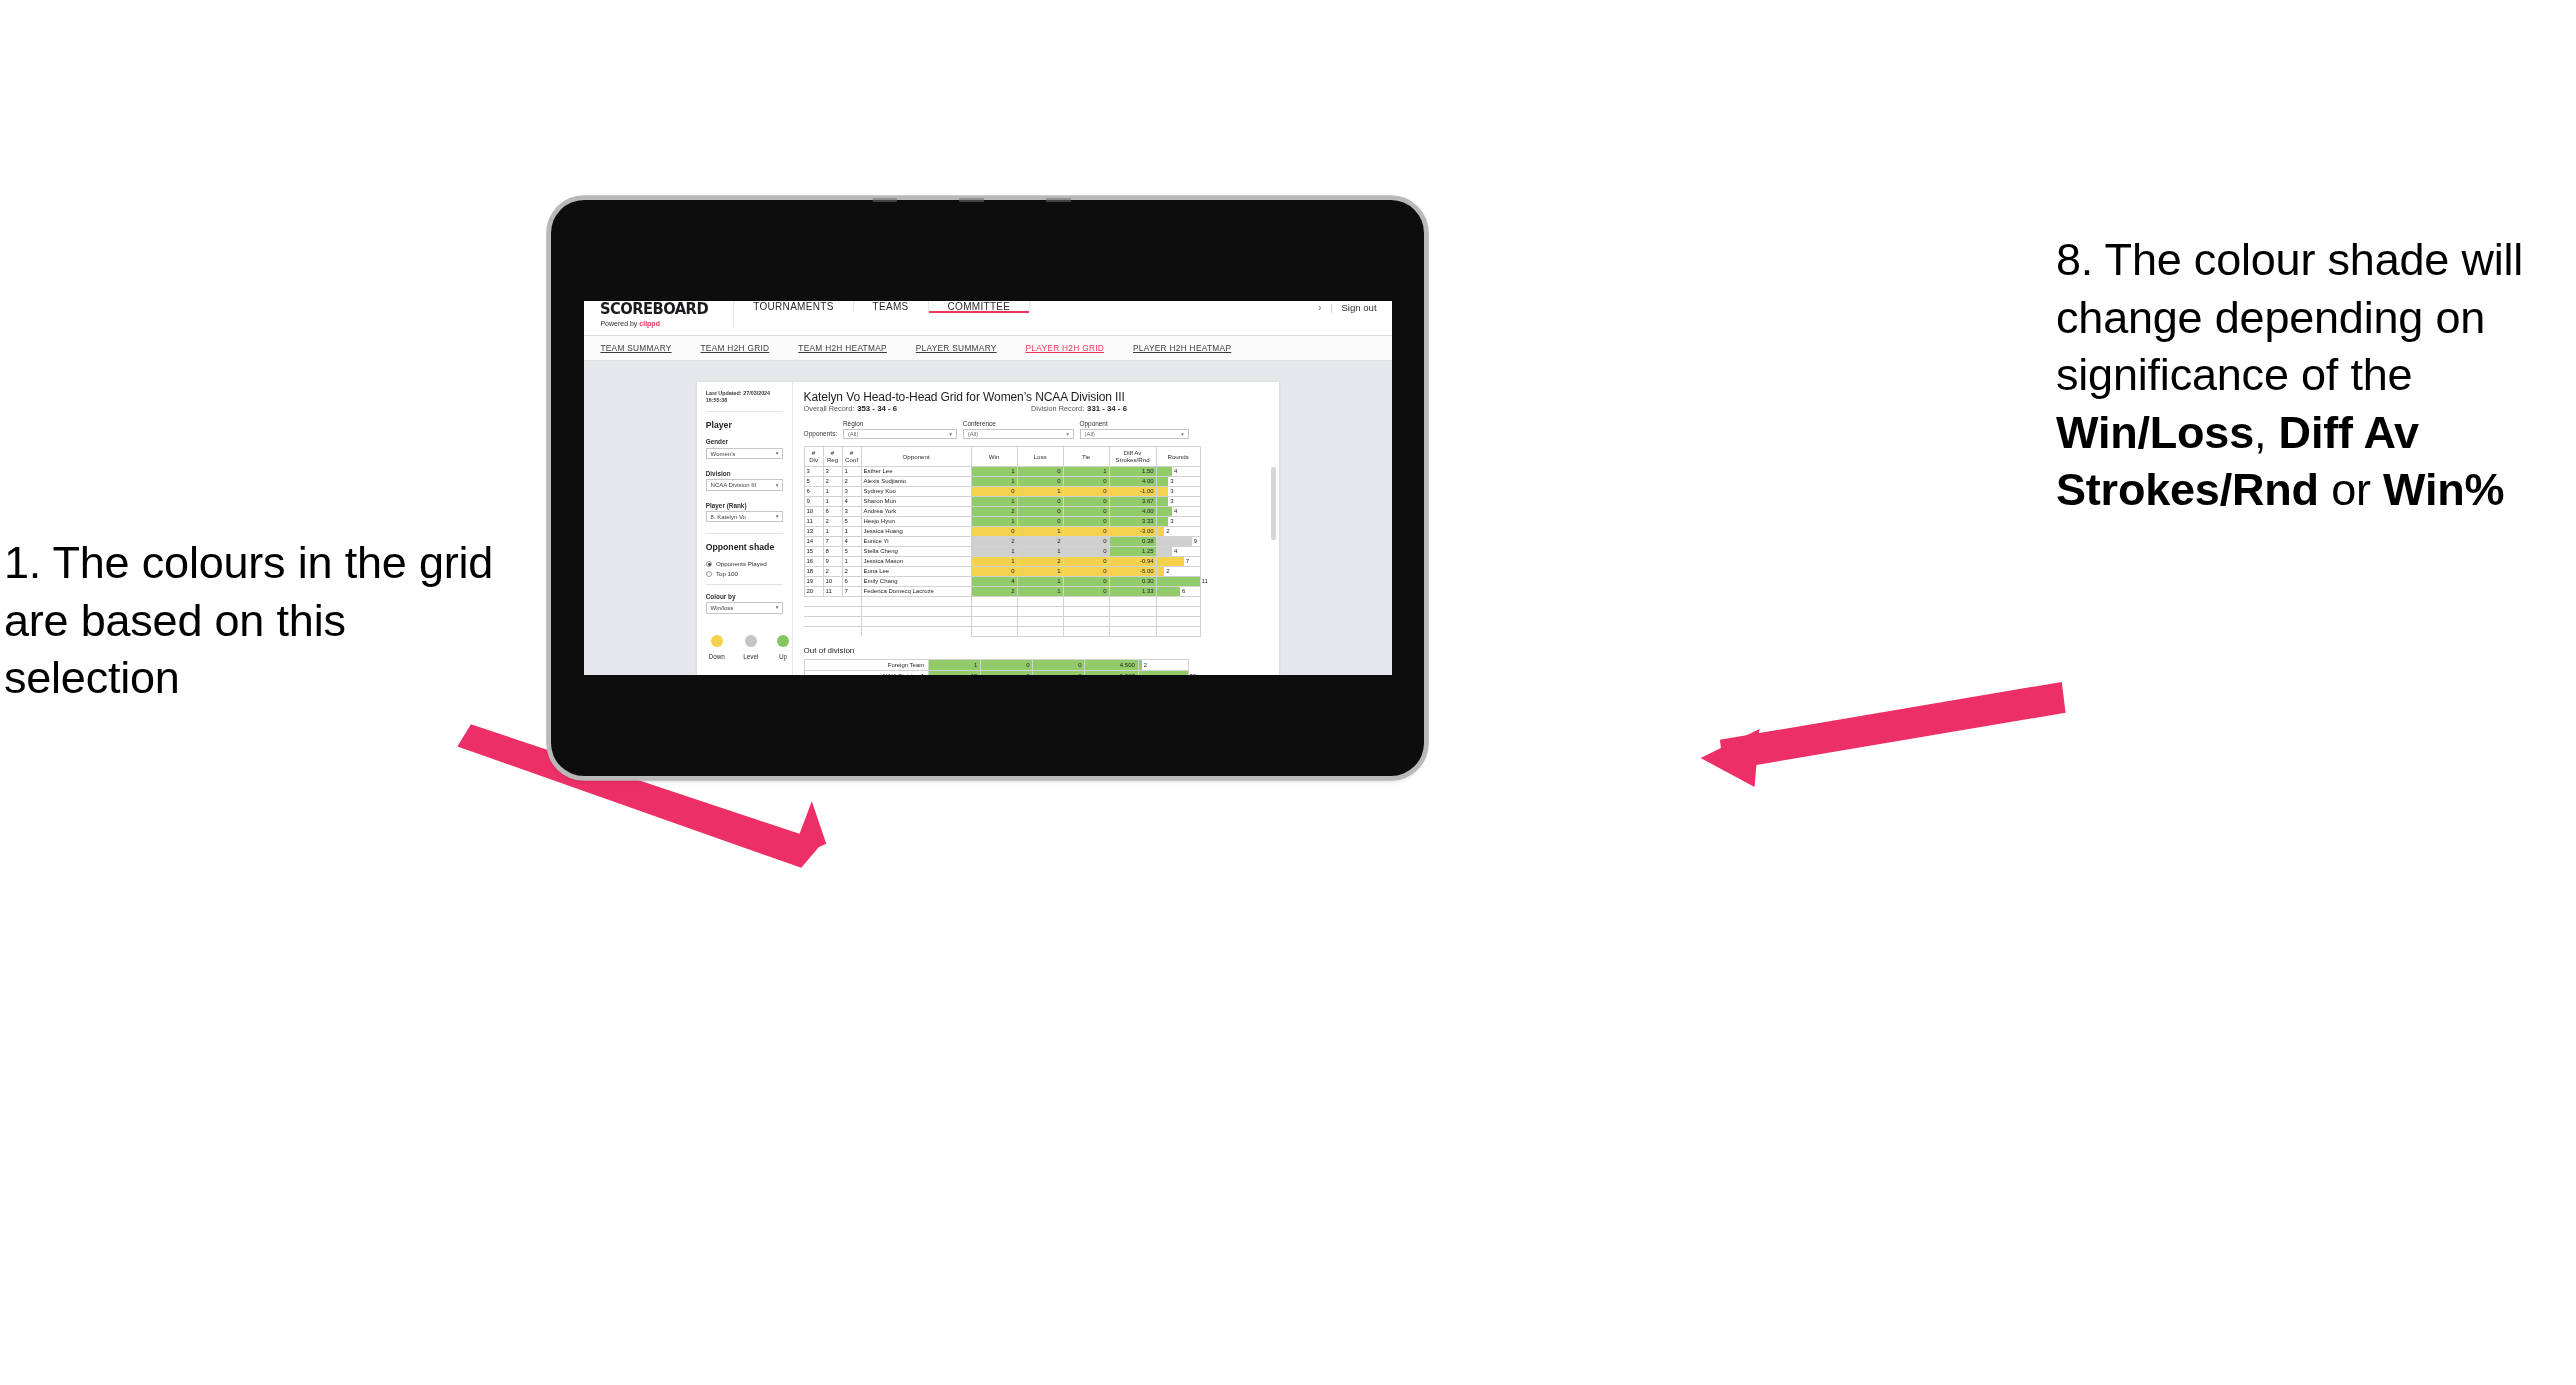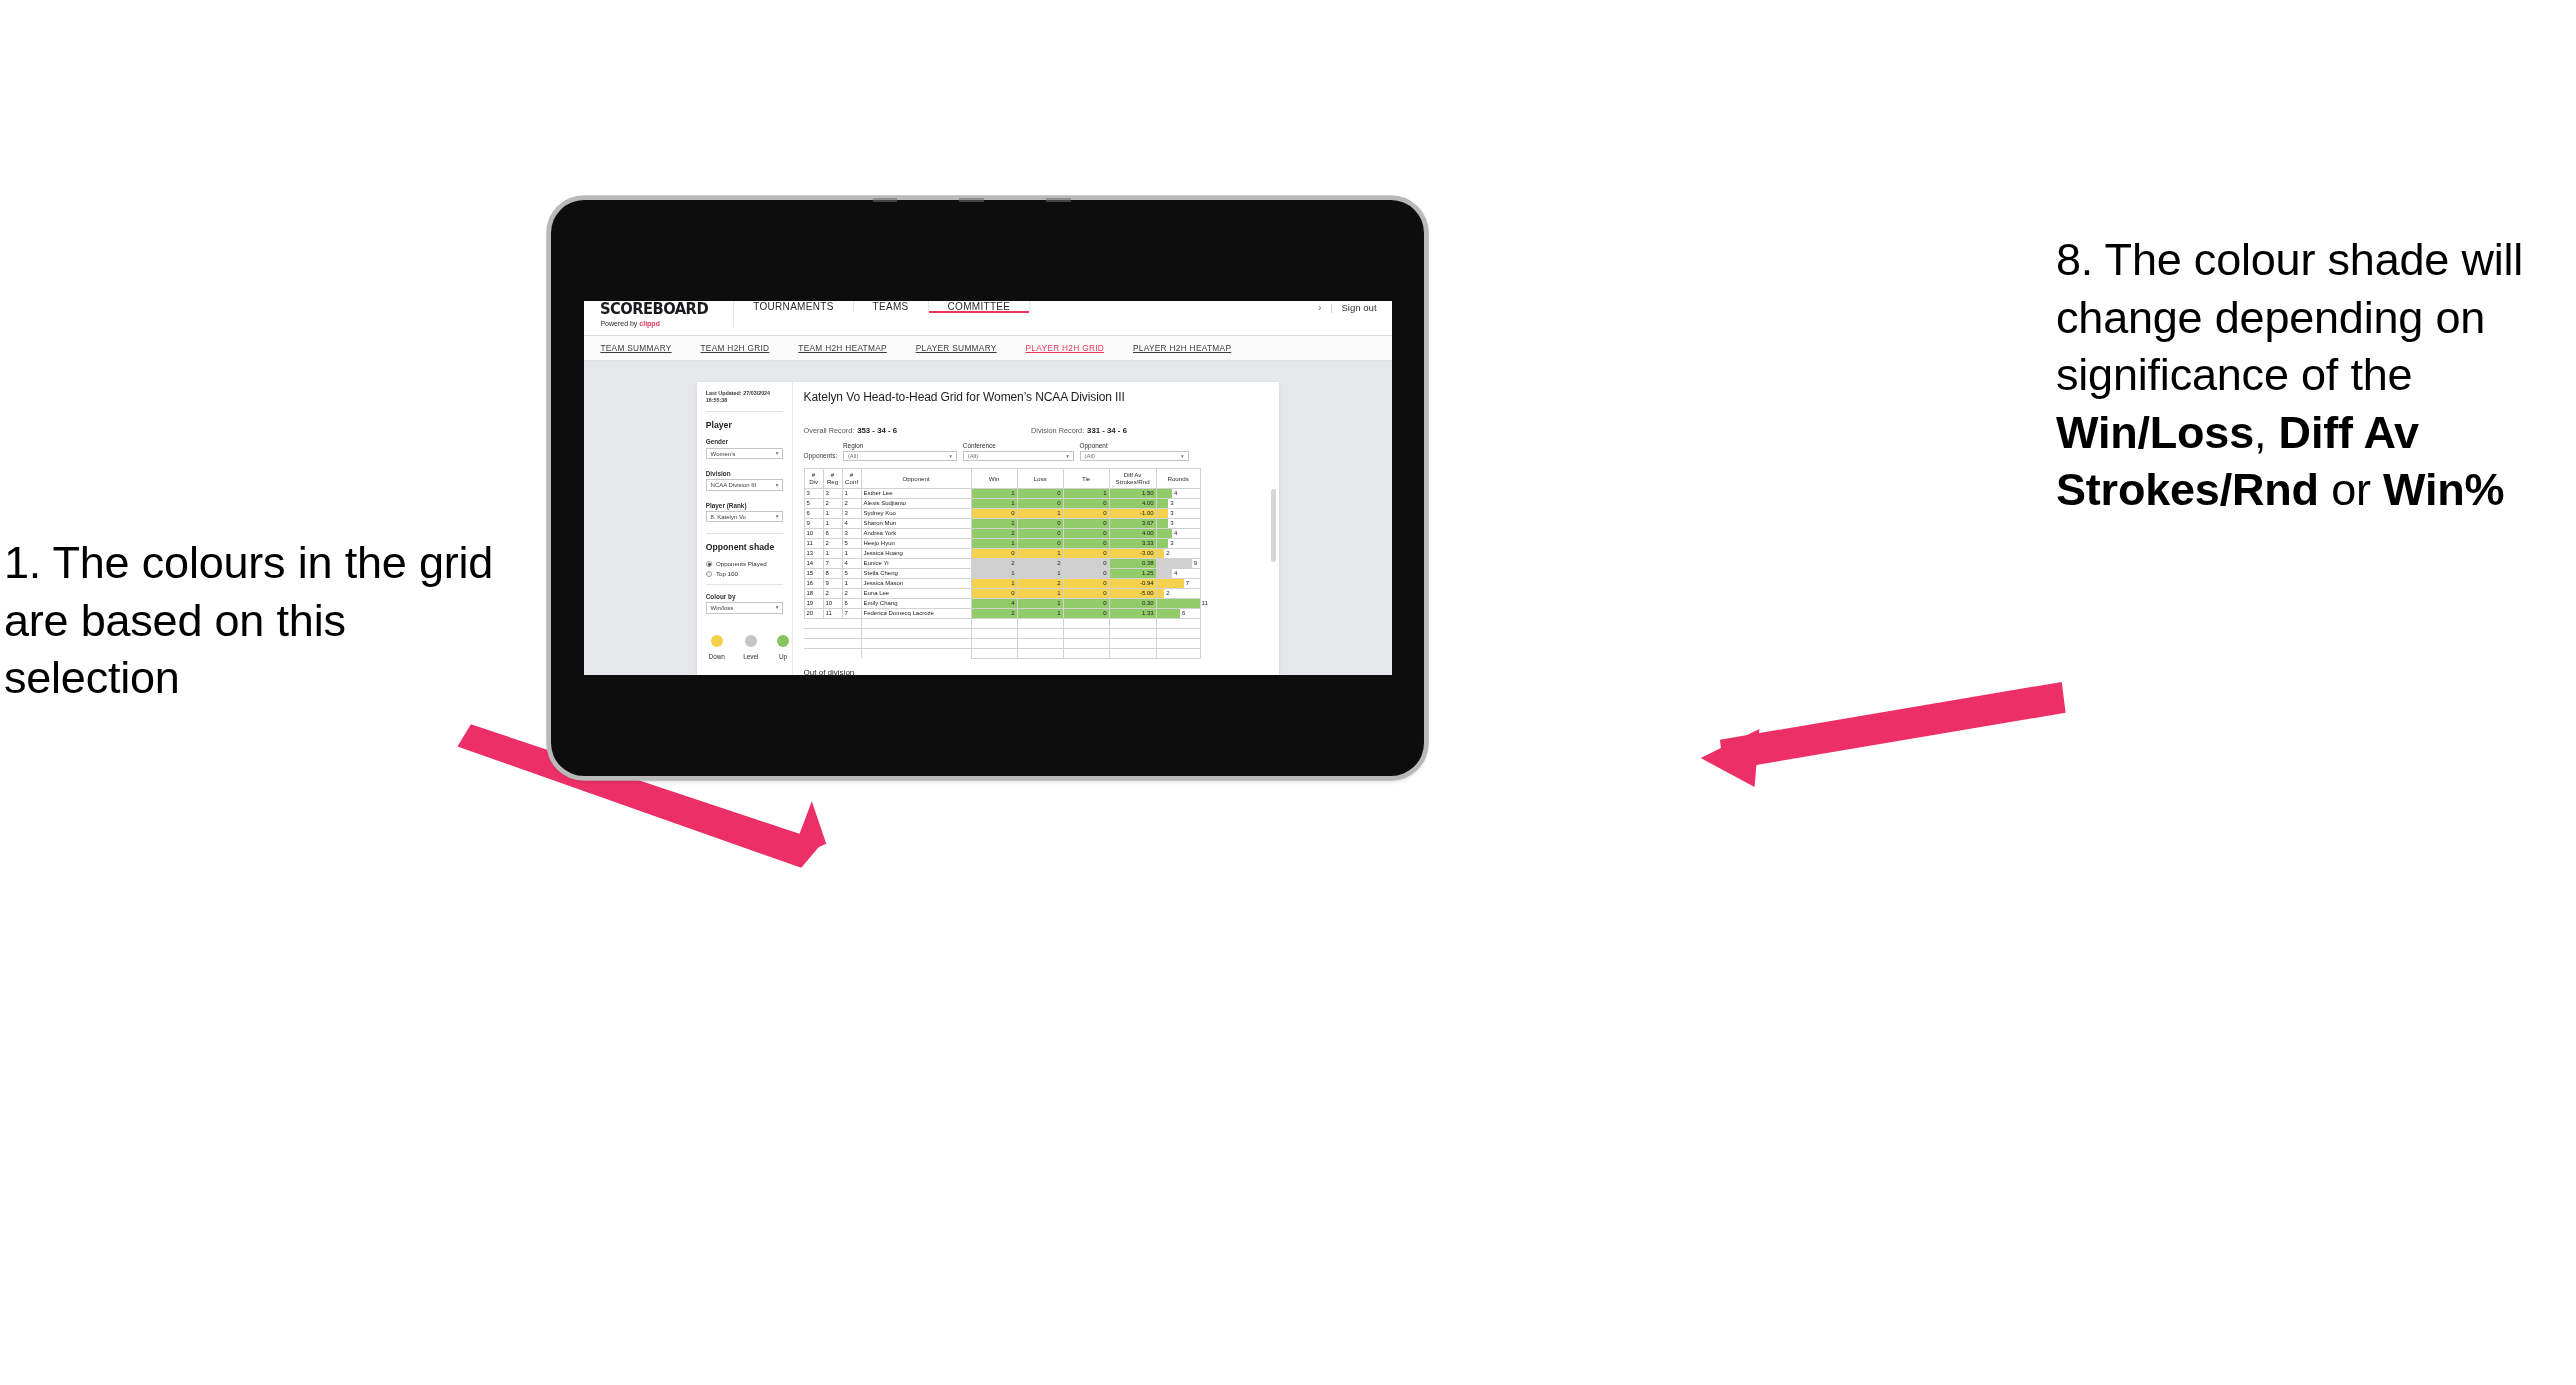--- a/index.html
+++ b/index.html
@@ -123,21 +123,21 @@
   .rdo.on::after{ content:""; position:absolute; left:1.3px; top:1.3px; width:2.8px; height:2.8px; border-radius:50%; background:#4a4a4a; }
   .radio-row span { font-size:6.2px; color:#303034; }
   .legend { display:flex; gap:18.3px; padding: 10.6px 1.9px 0 2.9px; }
   .legend .dotwrap { display:flex; flex-direction:column; align-items:center; gap:5.8px; }
   .legend .dot { width:12.5px; height:12.5px; border-radius:50%; }
   .legend .lab { font-size:6.4px; color:#2f2f33; font-weight:400; }
 
   
   .content { flex:1; padding: 7.7px 9.6px 0 10.6px; min-width:0; display:flex; flex-direction:column; }
   .viz-title { font-size:12px; color:#1d1d20; font-weight:400; letter-spacing:-0.1px; }
-  .records { display:flex; margin-top:22px; font-size:7.3px; color:#55555a; }
+  .records { display:flex; margin-top:0; font-size:7.3px; color:#55555a; }
   .records .rec { display:flex; gap:2.9px; }
   .records .rec b { color:#1d1d20; font-weight:700; font-size:7.8px; }
   .records .rec2 { margin-left: 134px; }
 
   .filters { margin-top: 7.7px; display:flex; align-items:flex-end; gap:5.8px; }
   .filters .lead { font-size:6.5px; color:#3a3a3e; padding-bottom:1.9px; }
   .fgroup { display:flex; flex-direction:column; }
   .fgroup .cap { font-size:6.4px; color:#2f2f33; margin-bottom:1.9px; }
   .fbox {
     height:10px; border:1px solid #c6c6c6; background:#fff;

